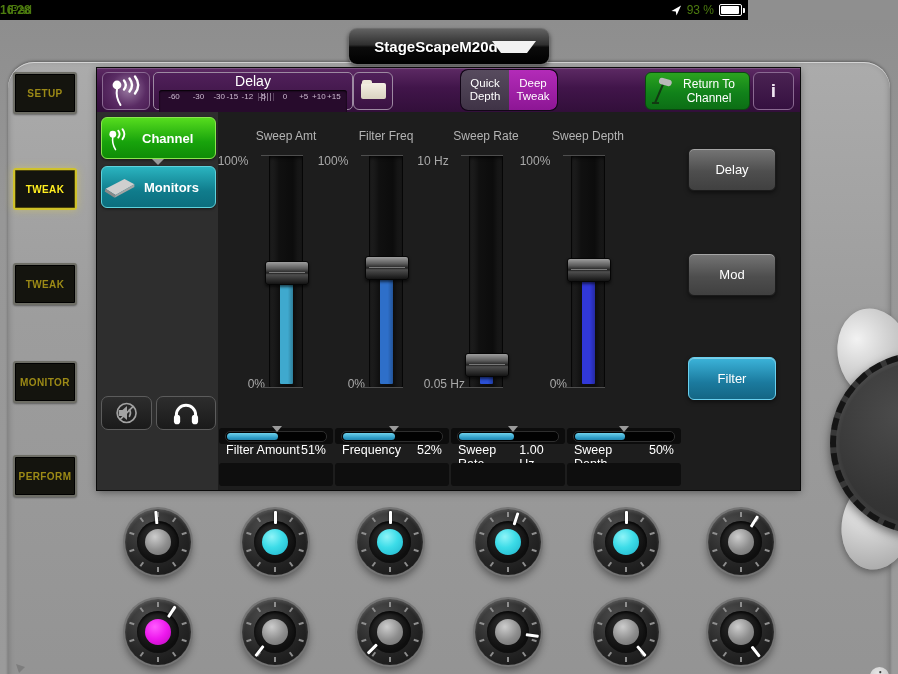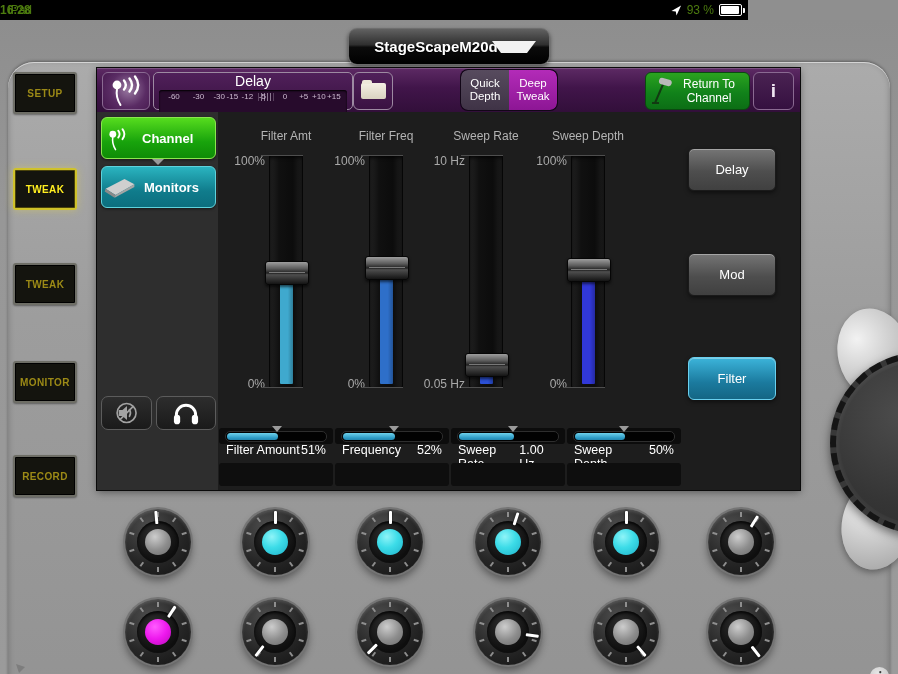--- a/index.html
+++ b/index.html
@@ -114,21 +114,21 @@
 
   
   #center{position:absolute;left:121px;top:0;width:464px;bottom:0;background:#1d1d1d;}
   .fader{position:absolute;top:43px;width:34px;height:233px;}
   .fader:nth-child(1){left:51px;}
   .fader:nth-child(2){left:151px;}
   .fader:nth-child(3){left:251px;}
   .fader:nth-child(4){left:353px;}
   .f-label{position:absolute;left:-43px;top:-26px;width:120px;text-align:center;color:#b4b4b4;font-size:12px;}
   .f-top,.f-bottom{position:absolute;right:38px;width:64px;text-align:right;color:#a9a9a9;font-size:12px;}
-  .f-top{top:-1px;} .f-bottom{bottom:-3px;}
+  .f-top{top:-1px;text-align:center;} .f-bottom{bottom:-3px;}
   .f-track{position:absolute;inset:0;background:linear-gradient(90deg,#232323,#101010 30%,#0c0c0c 70%,#1f1f1f);
     border-radius:2px;box-shadow:inset 0 0 0 1px #060606, inset 0 2px 4px #000;}
   .f-track::before,.f-track::after{content:"";position:absolute;left:-8px;width:42px;height:1px;background:#4e4e4e;}
   .f-track::before{top:0;} .f-track::after{bottom:0;}
   .f-fill{position:absolute;left:10.5px;width:13px;bottom:4px;border-radius:1px;}
   .f-handle{position:absolute;left:-4px;width:42px;height:22px;border:1px solid #060606;border-radius:3px;
     background:linear-gradient(#9e9e9e,#5c5c5c 30%,#1f1f1f 50%,#4e4e4e 58%,#141414);
     box-shadow:0 2px 3px rgba(0,0,0,.6);cursor:grab;}
   .f-handle::after{content:"";position:absolute;left:3px;right:3px;top:10px;height:1px;background:#c9c9c9;opacity:.5;}
 
@@ -217,21 +217,21 @@
     <div id="device-select">
       <span>StageScapeM20d</span>
       <span class="dd-arrow"></span>
     </div>
 
     <div id="sidebar">
         <div class="side-btn">SETUP</div>
         <div class="side-btn active">TWEAK</div>
         <div class="side-btn">TWEAK</div>
         <div class="side-btn">MONITOR</div>
-        <div class="side-btn">RECORD</div>
+        <div class="side-btn">PERFORM</div>
       </div>
 
     <div id="app">
       <div id="app-header">
         <div id="mic-btn" class="hdr-btn">
           <svg width="44" height="34" viewBox="0 0 44 34">
             <circle cx="14" cy="12" r="4.4" fill="#fff"></circle>
             <path d="M21 7.5 q3.6 4.5 0 9" stroke="#fff" stroke-width="2.4" fill="none" stroke-linecap="round"></path>
             <path d="M26.5 5.5 q5 6.5 0 13" stroke="#fff" stroke-width="2.4" fill="none" stroke-linecap="round"></path>
             <path d="M32 3.5 q6.4 8.5 0 17" stroke="#fff" stroke-width="2.4" fill="none" stroke-linecap="round"></path>
@@ -313,21 +313,21 @@
               <rect x="3.5" y="16.5" width="7.5" height="11.5" rx="3.7" fill="#fff"></rect>
               <rect x="25" y="16.5" width="7.5" height="11.5" rx="3.7" fill="#fff"></rect>
             </svg>
           </div>
 
         </div>
 
         <div id="center">
           <div id="faders">
               <div class="fader">
-                <div class="f-label">Filter Amt</div>
+                <div class="f-label">Sweep Amt</div>
                 <div class="f-top">100%</div>
                 <div class="f-bottom">0%</div>
                 <div class="f-track"></div>
                 <div class="f-fill" style="height: 110px; background: linear-gradient(90deg, rgb(63, 169, 206), rgb(63, 169, 206) 60%, rgba(0, 0, 0, 0.25)) rgb(63, 169, 206);"></div>
                 <div class="f-handle" style="bottom: 103px;"></div>
               </div>
               <div class="fader">
                 <div class="f-label">Filter Freq</div>
                 <div class="f-top">100%</div>
                 <div class="f-bottom">0%</div>

